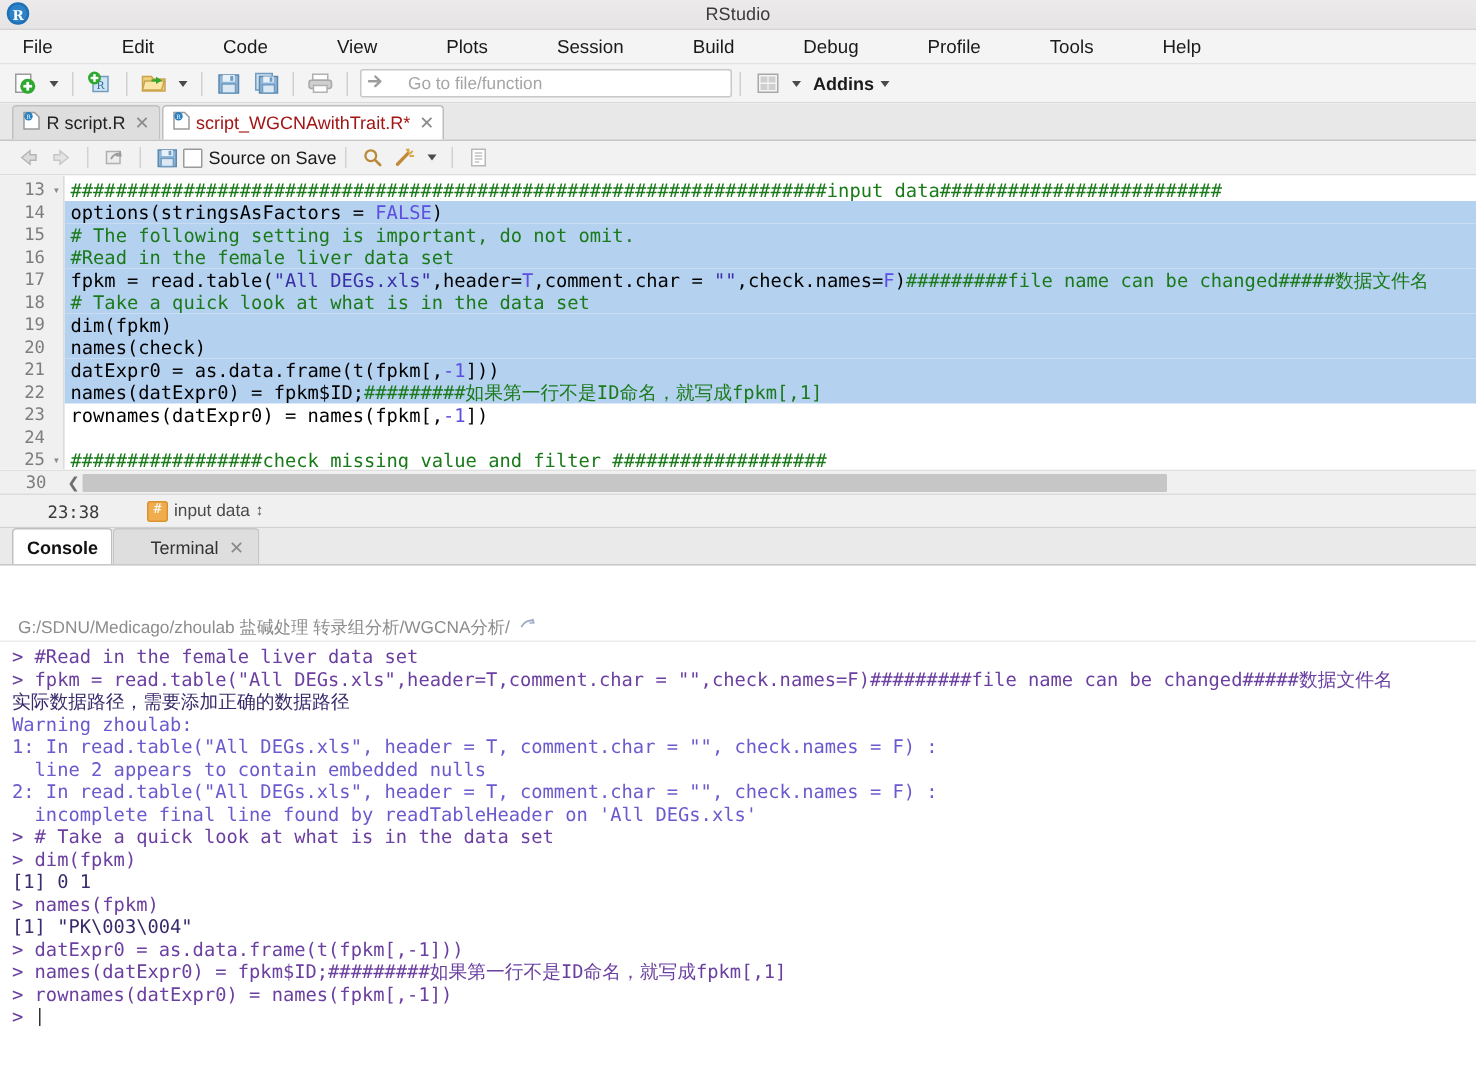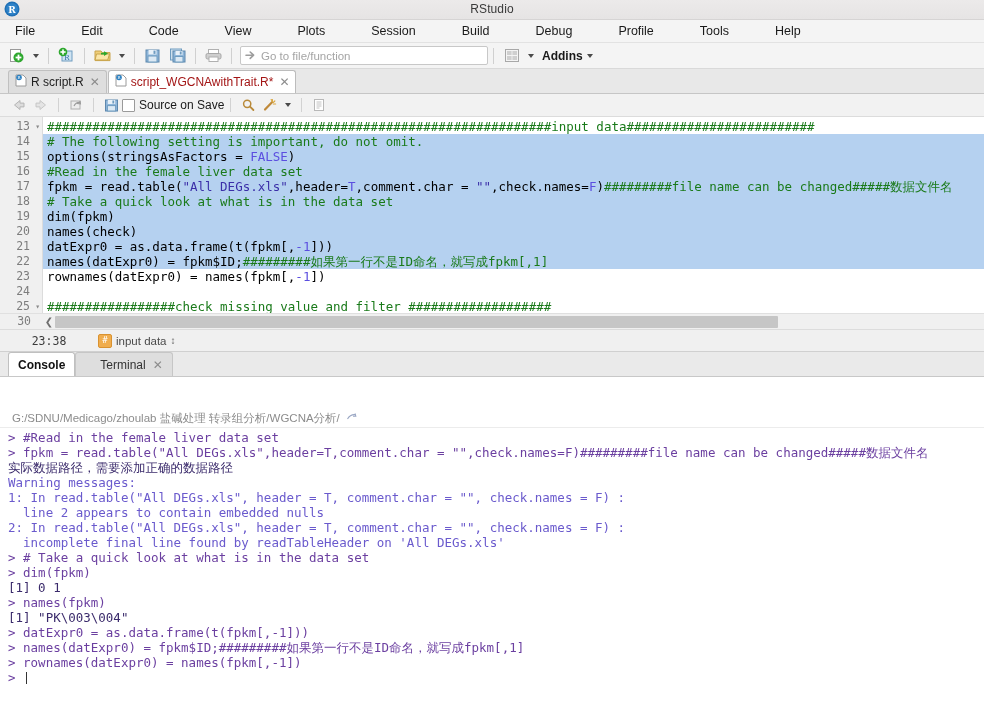--- a/index.html
+++ b/index.html
@@ -81,21 +81,21 @@
   .gotofile {
     display: flex; align-items: center;
     width: 243px; height: 17px;
     background: #ffffff;
     border: 1px solid #c8c8c8;
     border-radius: 2px;
     margin-left: 3px;
     padding-left: 3px;
   }
   .gotofile .ph {
-    font-size: 11.5px; color: #a5a5a5; margin-left: 4px;
+    font-size: 11.5px; color: #a5a5a5; margin-left: 15px;
   }
   .addins-label {
     font-size: 12px; color: #1a1a1a; font-weight: bold; margin-left: 4px;
   }
 
   
   .source-pane {
     flex: none;
     height: 282px;
     display: flex; flex-direction: column;
@@ -516,22 +516,22 @@
           <div class="gline">19</div>
           <div class="gline">20</div>
           <div class="gline">21</div>
           <div class="gline">22</div>
           <div class="gline">23</div>
           <div class="gline">24</div>
           <div class="gline">25<span class="fold">▾</span></div>
         </div>
       <div class="code-lines" id="codelines">
           <div class="cline"><span class="tok-c">###################################################################input data#########################</span></div>
+          <div class="cline sel"><span class="tok-n">options(stringsAsFactors = </span><span class="tok-k">FALSE</span><span class="tok-n">)</span></div>
           <div class="cline sel"><span class="tok-c"># The following setting is important, do not omit.</span></div>
-          <div class="cline sel"><span class="tok-n">options(stringsAsFactors = </span><span class="tok-k">FALSE</span><span class="tok-n">)</span></div>
           <div class="cline sel"><span class="tok-c">#Read in the female liver data set</span></div>
           <div class="cline sel"><span class="tok-n">fpkm = read.table(</span><span class="tok-s">"All DEGs.xls"</span><span class="tok-n">,header=</span><span class="tok-k">T</span><span class="tok-n">,comment.char = </span><span class="tok-s">""</span><span class="tok-n">,check.names=</span><span class="tok-k">F</span><span class="tok-n">)</span><span class="tok-c">#########file name can be changed#####数据文件名</span></div>
           <div class="cline sel"><span class="tok-c"># Take a quick look at what is in the data set</span></div>
           <div class="cline sel"><span class="tok-n">dim(fpkm)</span></div>
           <div class="cline sel"><span class="tok-n">names(check)</span></div>
           <div class="cline sel"><span class="tok-n">datExpr0 = as.data.frame(t(fpkm[,</span><span class="tok-k">-1</span><span class="tok-n">]))</span></div>
           <div class="cline sel"><span class="tok-n">names(datExpr0) = fpkm$ID;</span><span class="tok-c">#########如果第一行不是ID命名，就写成fpkm[,1]</span></div>
           <div class="cline"><span class="selfit"><span class="tok-n">rownames(datExpr0) = names(fpkm[,</span><span class="tok-k">-1</span><span class="tok-n">])</span></span></div>
           <div class="cline">&nbsp;</div>
           <div class="cline"><span class="tok-c">#################check missing value and filter ###################</span></div>
@@ -573,21 +573,21 @@
         <svg width="12" height="11" viewBox="0 0 12 11">
           <path d="M1.5 7 q3-5 8-4.3 M9 1.5 l0.8 2.7 -2.8 0.1" fill="none" stroke="#9aa7c4" stroke-width="1.1"></path>
         </svg>
       </span>
     </div>
 
     <div class="console-out" id="consoleout">
         <div class="oline o-prompt">&gt; #Read in the female liver data set</div>
         <div class="oline o-prompt">&gt; fpkm = read.table("All DEGs.xls",header=T,comment.char = "",check.names=F)#########file name can be changed#####数据文件名</div>
         <div class="oline o-out">实际数据路径，需要添加正确的数据路径</div>
-        <div class="oline o-warn">Warning messages:</div>
+        <div class="oline o-warn">Warning zhoulab:</div>
         <div class="oline o-warn">1: In read.table("All DEGs.xls", header = T, comment.char = "", check.names = F) :</div>
         <div class="oline o-warn">  line 2 appears to contain embedded nulls</div>
         <div class="oline o-warn">2: In read.table("All DEGs.xls", header = T, comment.char = "", check.names = F) :</div>
         <div class="oline o-warn">  incomplete final line found by readTableHeader on 'All DEGs.xls'</div>
         <div class="oline o-prompt">&gt; # Take a quick look at what is in the data set</div>
         <div class="oline o-prompt">&gt; dim(fpkm)</div>
         <div class="oline o-out">[1] 0 1</div>
         <div class="oline o-prompt">&gt; names(fpkm)</div>
         <div class="oline o-out">[1] "PK\003\004"</div>
         <div class="oline o-prompt">&gt; datExpr0 = as.data.frame(t(fpkm[,-1]))</div>

